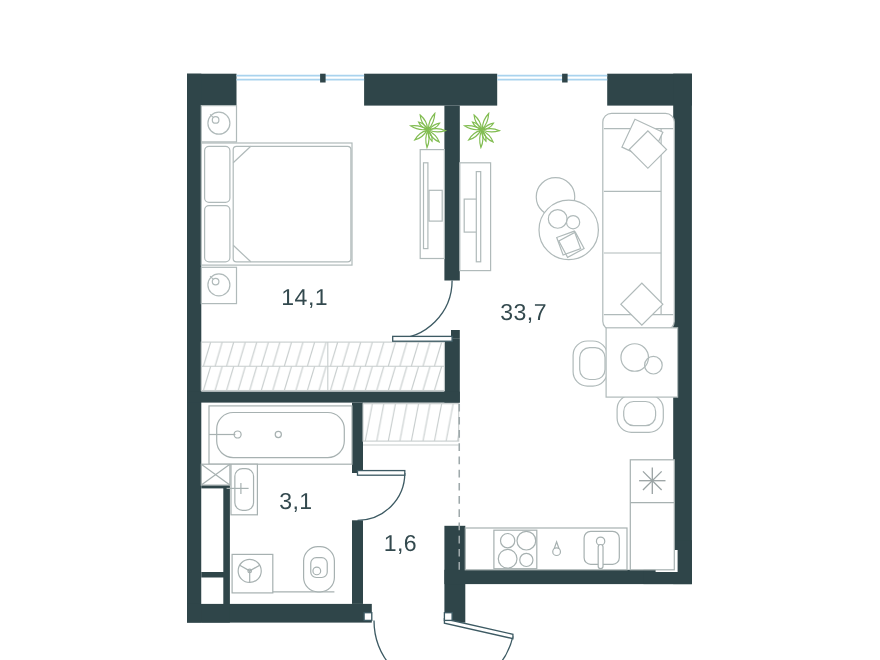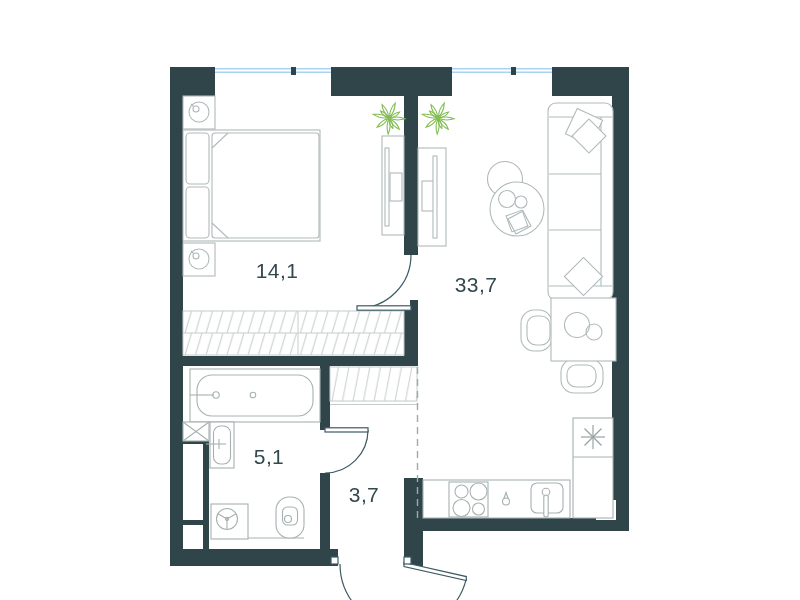--- a/index.html
+++ b/index.html
@@ -229,15 +229,15 @@
       <path d="M 340 516 A 64 64 0 0 0 466.3 530.6"></path>
       <path d="M404,514.5 L466.3,528.6 L466.3,532.6 L404,518.5 Z" fill="#ffffff"></path>
       <rect x="331" y="509" width="7" height="7" fill="#ffffff"></rect>
       <rect x="404" y="509" width="7" height="7" fill="#ffffff"></rect>
     </g>
   </g>
 </svg>
 
 <div class="room-label" style="left:277px;top:223px;">14,1</div>
 <div class="room-label" style="left:476px;top:237px;">33,7</div>
-<div class="room-label" style="left:269px;top:409px;">5,1</div>
-<div class="room-label" style="left:364px;top:447px;">3,7</div>
+<div class="room-label" style="left:269px;top:409px;">3,1</div>
+<div class="room-label" style="left:364px;top:447px;">1,6</div>
 </div>
 
 </body></html>

